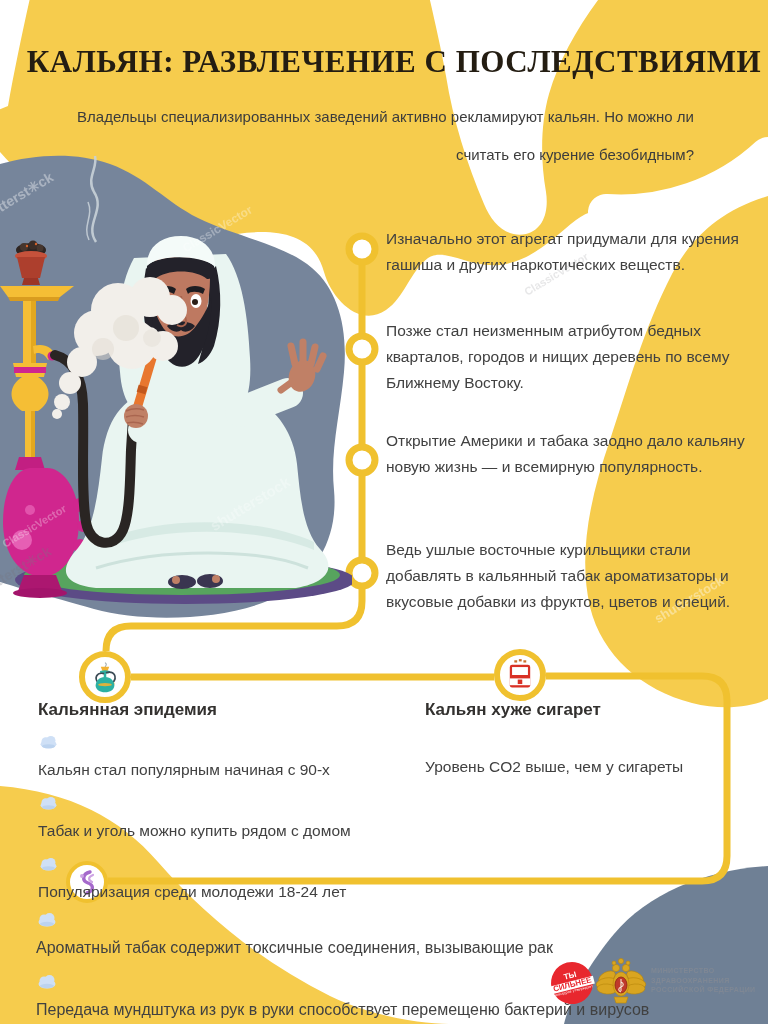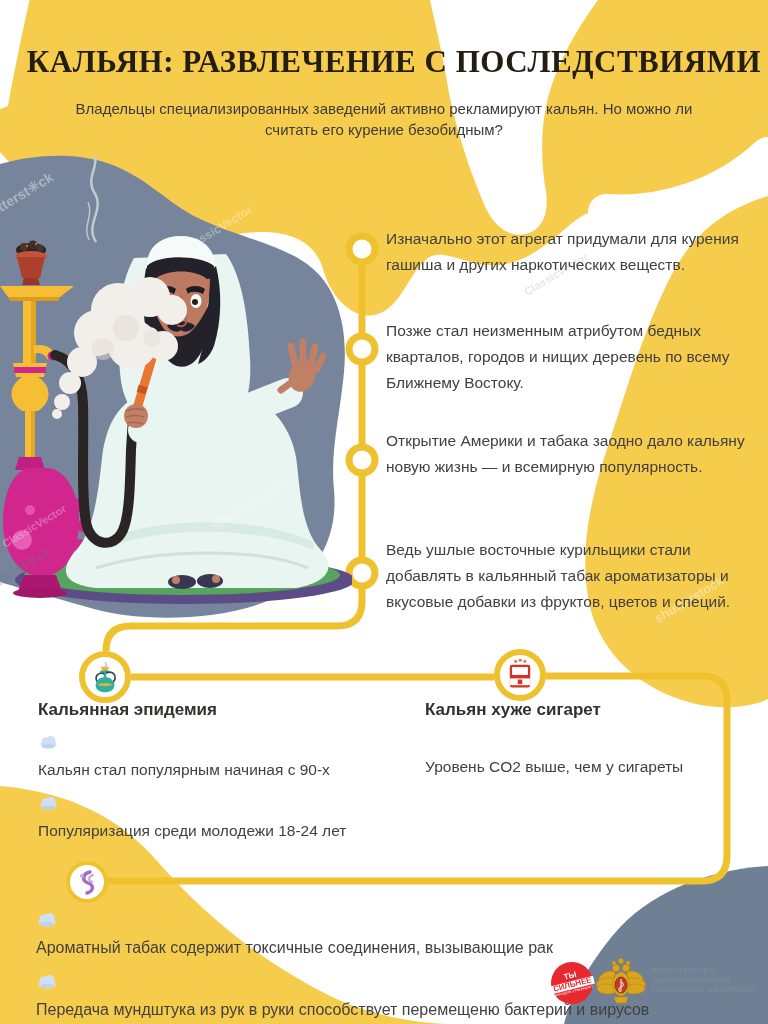--- a/index.html
+++ b/index.html
@@ -4,22 +4,22 @@
 <style>
   html,body{margin:0;padding:0;background:#e8e8e8;}
   .poster{position:relative;width:768px;height:1024px;background:#fff;overflow:hidden;
           font-family:"Liberation Sans",sans-serif;}
   svg.bg{position:absolute;left:0;top:0;z-index:1;}
   svg.illus{position:absolute;left:0;top:150px;z-index:3;}
   .wm{position:absolute;z-index:4;transform:rotate(-31deg);font-weight:700;pointer-events:none;
       font-family:"Liberation Sans",sans-serif;white-space:nowrap;}
   .page-title{position:absolute;top:44px;left:0;right:0;margin:0;text-align:center;z-index:5;
       font-family:"Liberation Serif",serif;font-weight:700;font-size:31px;letter-spacing:.5px;color:#241D12;padding-left:20px;}
-  .subtitle{position:absolute;top:98px;left:74px;width:620px;margin:0;text-align:center;z-index:5;
-      font-size:15px;line-height:21px;color:#3C3C3C;}
+  .subtitle{position:absolute;top:98px;left:74px;width:620px;margin:0;text-align:right;z-index:5;
+      font-size:15px;line-height:38px;color:#3C3C3C;}
   .tl-text{position:absolute;left:386px;width:376px;z-index:5;
       font-size:15.5px;line-height:26px;color:#414141;}
   .badge{position:absolute;background:#fff;border:6px solid #F0C12F;border-radius:50%;z-index:5;
       display:flex;align-items:center;justify-content:center;}
   .sec-title{position:absolute;z-index:5;font-size:17px;font-weight:700;color:#33312F;margin:0;}
   .blist{position:absolute;z-index:5;display:flex;flex-direction:column;}
   .brow{display:flex;align-items:flex-start;gap:8px;font-size:15.5px;color:#414141;line-height:26px;flex-direction:column;}
   .brow .cicon{flex:0 0 auto;margin-top:6px;}
   .brow .spacer{flex:0 0 17px;}
   .campaign{position:absolute;left:551px;top:962px;width:42px;height:42px;border-radius:50%;
@@ -247,20 +247,29 @@
         </svg>
       <span>Кальян стал популярным начиная с 90-х</span>
     </div>
     <div class="brow">
       <svg class="cicon" width="21" height="14" viewBox="0 0 22 15">
           <circle cx="8" cy="7" r="4.5" fill="#CFE0F6"></circle>
           <circle cx="13.5" cy="6" r="5" fill="#CFE0F6"></circle>
           <ellipse cx="11" cy="10" rx="8.5" ry="4.5" fill="#CFE0F6"></ellipse>
           <ellipse cx="11" cy="12" rx="7" ry="2.2" fill="#BCD3EF"></ellipse>
         </svg>
+      <span>Табак и уголь можно купить рядом с домом</span>
+    </div>
+    <div class="brow">
+      <svg class="cicon" width="21" height="14" viewBox="0 0 22 15">
+          <circle cx="8" cy="7" r="4.5" fill="#CFE0F6"></circle>
+          <circle cx="13.5" cy="6" r="5" fill="#CFE0F6"></circle>
+          <ellipse cx="11" cy="10" rx="8.5" ry="4.5" fill="#CFE0F6"></ellipse>
+          <ellipse cx="11" cy="12" rx="7" ry="2.2" fill="#BCD3EF"></ellipse>
+        </svg>
       <span>Популяризация среди молодежи 18-24 лет</span>
     </div>
   </div>
 
   <h2 class="sec-title" style="left:425px;top:700px">Кальян хуже сигарет</h2>
   <div class="blist" style="left:425px;top:729px;width:314px;gap:17px">
     <div class="brow">
       <span class="spacer"></span>
       <span>Уровень CO2 выше, чем у сигареты</span>
     </div>

